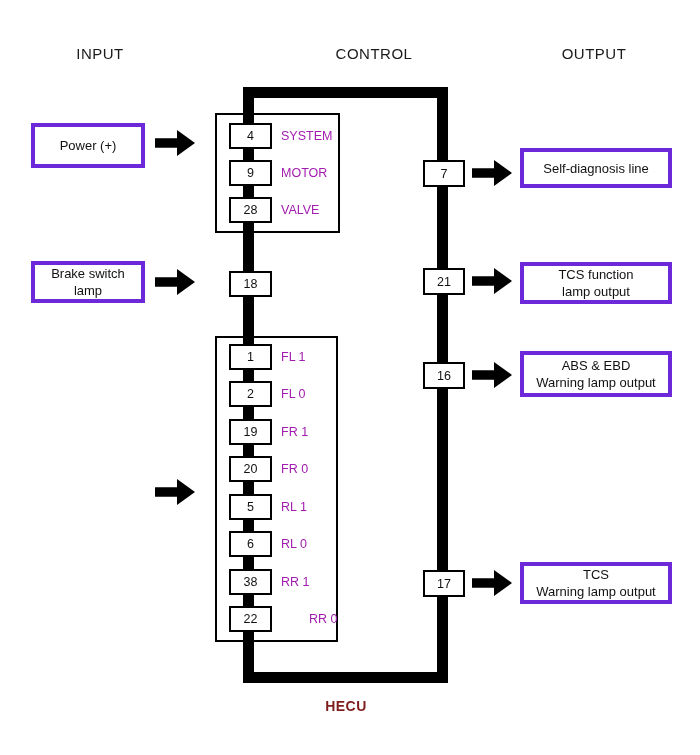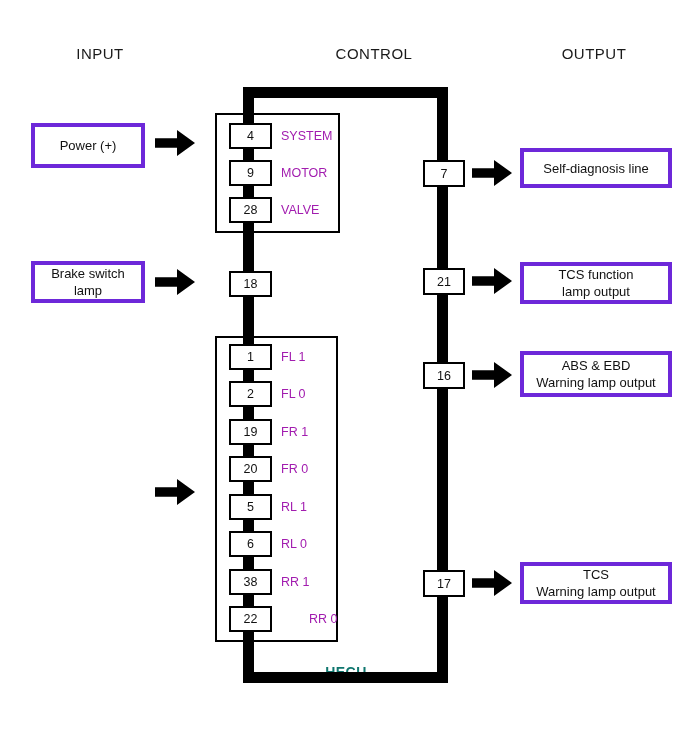--- a/index.html
+++ b/index.html
@@ -46,22 +46,22 @@
   }
   
   .tbox{
     position:absolute;border:4px solid #6d28d9;box-sizing:border-box;background:#fff;
     display:flex;flex-direction:column;align-items:center;justify-content:center;
     font-size:13px;line-height:17px;color:#111;text-align:center;z-index:3;
   }
   .inbox{left:31px;width:114px;}
   .outbox{left:520px;width:152px;}
   .hecu-label{
-    position:absolute;left:346px;top:664px;transform:translateX(-50%);
-    font-size:14px;font-weight:bold;color:#0f766e;letter-spacing:0.5px;
+    position:absolute;left:346px;top:698px;transform:translateX(-50%);
+    font-size:14px;font-weight:bold;color:#7f1d1d;letter-spacing:0.5px;
   }
 </style>
 </head>
 <body>
 
 <div class="canvas">
 
   <div class="hdr" style="left:100px;top:45px;">INPUT</div>
   <div class="hdr" style="left:366px;top:45px;margin-left:8px;">CONTROL</div>
   <div class="hdr" style="left:594px;top:45px;">OUTPUT</div>

